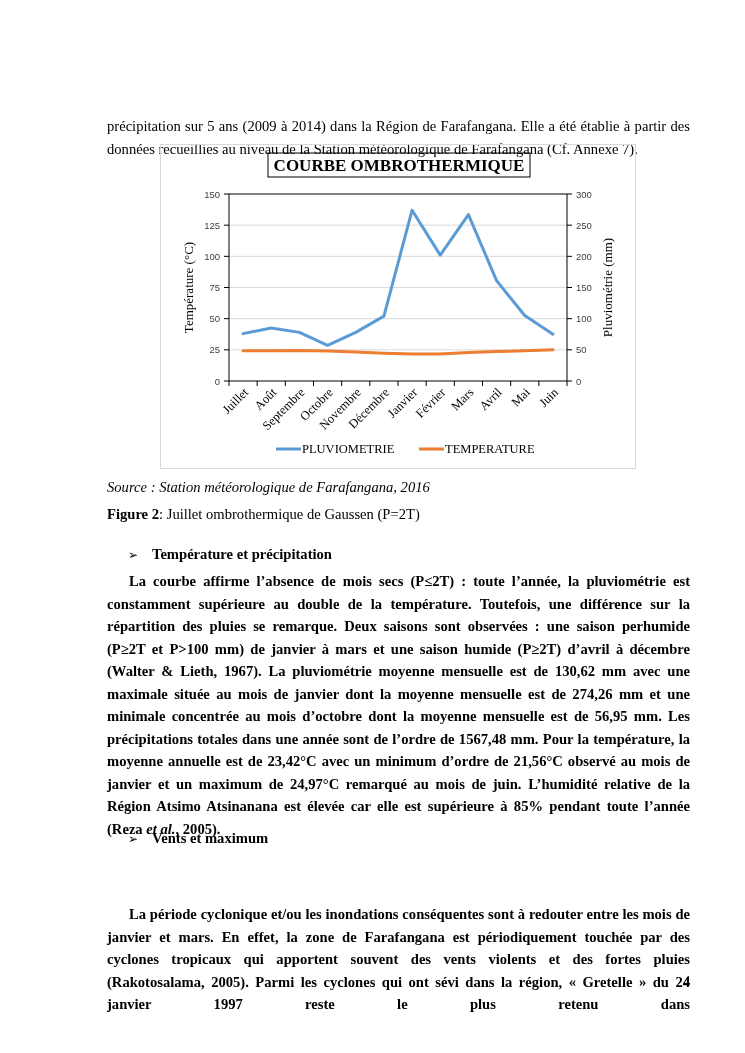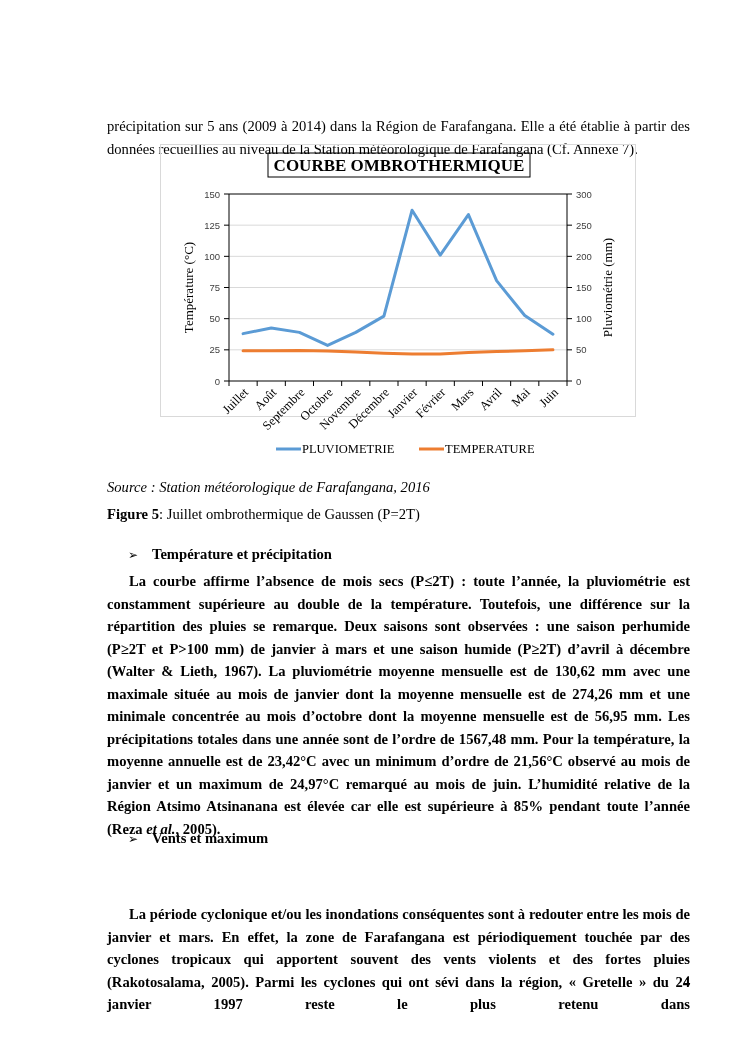--- a/index.html
+++ b/index.html
@@ -8,21 +8,21 @@
   .line { position: absolute; left: 107px; width: 583px; font-size: 14.6px; line-height: 22.5px; white-space: nowrap; margin-top: 25px; }
   .just { text-align: justify; text-align-last: justify; }
   .para { position: absolute; left: 107px; width: 583px; font-size: 14.6px; line-height: 22.5px; }
   .para p { margin: 0; text-align: justify; font-weight: bold; }
   .para p.indent { text-indent: 22px; }
   .center { position: absolute; left: 107px; width: 583px; text-align: left; font-size: 14.6px; }
   .heading { position: absolute; left: 128px; font-size: 14.6px; font-weight: bold; }
   .heading .arrow { display: inline-block; width: 24px; font-weight: normal; font-size: 12px; }
   .pagenum { position: absolute; left: 683px; top: 973px; font-size: 14.6px; }
 
-  #chart-frame { position: absolute; left: 160px; top: 144px; width: 476px; height: 273px;
+  #chart-frame { position: absolute; left: 160px; top: 144px; width: 476px; height: 325px;
                  border: 1px solid #d9d9d9; box-sizing: border-box; }
   #chart-svg { position: absolute; left: 0; top: 0; }
   .axis-text { font-family: "Liberation Sans", sans-serif; font-size: 9.5px; fill: #404040; }
   .axis-title { font-family: "Liberation Serif", serif; font-size: 13px; fill: #000; }
   .cat-label { font-family: "Liberation Serif", serif; font-size: 12.5px; fill: #000; }
   .legend-text { font-family: "Liberation Serif", serif; font-size: 12.5px; fill: #000; }
   .chart-title { font-family: "Liberation Serif", serif; font-size: 17px; font-weight: bold; fill: #000; }
 </style>
 </head>
 <body>
@@ -125,21 +125,21 @@
       <circle cx="363.75" cy="205.706" r="0.1" fill="#ed7d31"></circle>
       <circle cx="391.9166666666667" cy="204.83333333333334" r="0.1" fill="#ed7d31"></circle>
       <line x1="115" x2="140" y1="304" y2="304" stroke="#5b9bd5" stroke-width="3"></line>
       <text x="141" y="308" class="legend-text">PLUVIOMETRIE</text>
       <line x1="258" x2="283" y1="304" y2="304" stroke="#ed7d31" stroke-width="3"></line>
       <text x="284" y="308" class="legend-text">TEMPERATURE</text>
     </svg>
 </div>
 
 <div class="center" style="top:479px; font-style:italic;">Source : Station météorologique de Farafangana, 2016</div>
-<div class="center" style="top:506px;"><b>Figure 5</b><span>: Juillet ombrothermique de Gaussen (P=2T)</span></div>
+<div class="center" style="top:506px;"><b>Figure 2</b><span>: Juillet ombrothermique de Gaussen (P=2T)</span></div>
 
 <div class="heading" style="top:546px;">
   <span class="arrow">➢</span><span>Température et précipitation</span>
 </div>
 
 <div class="para" style="top:570px;">
   <p class="indent"><span>La courbe affirme l’absence de mois secs (P≤2T) : toute l’année, la pluviométrie est constamment supérieure au double de la température. Toutefois, une différence sur la répartition des pluies se remarque. Deux saisons sont observées : une saison perhumide (P≥2T et P&gt;100 mm) de janvier à mars et une saison humide (P≥2T) d’avril à décembre (Walter &amp; Lieth, 1967). La pluviométrie moyenne mensuelle est de 130,62 mm avec une maximale située au mois de janvier dont la moyenne mensuelle est de 274,26 mm et une minimale concentrée au mois d’octobre dont la moyenne mensuelle est de 56,95 mm. Les précipitations totales dans une année sont de l’ordre de 1567,48 mm. Pour la température, la moyenne annuelle est de 23,42°C avec un minimum d’ordre de 21,56°C observé au mois de janvier et un maximum de 24,97°C remarqué au mois de juin. L’humidité relative de la Région Atsimo Atsinanana est élevée car elle est supérieure à 85% pendant toute l’année (Reza </span><i>et al.</i><span>, 2005).</span></p>
 </div>
 
 <div class="heading" style="top:830px;">

